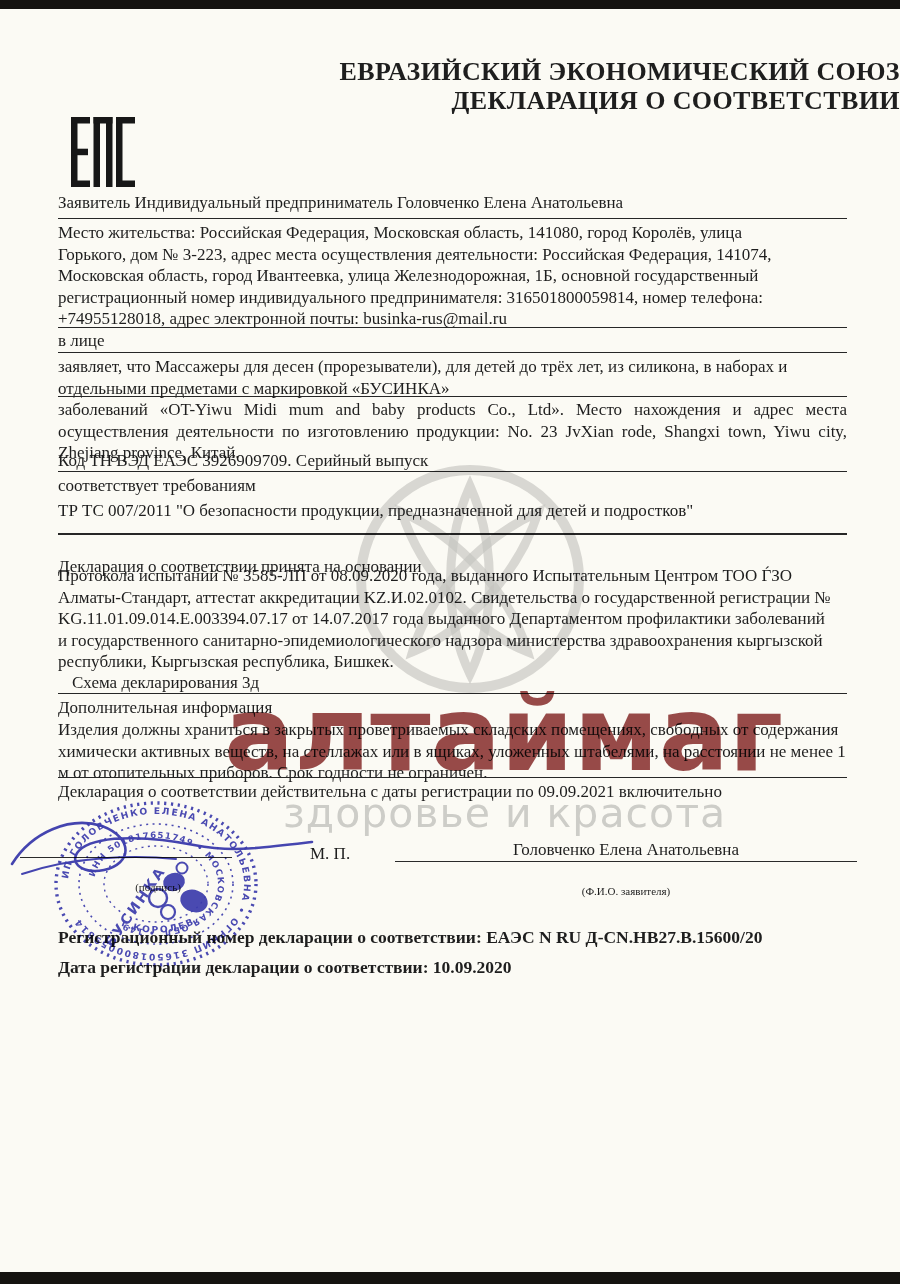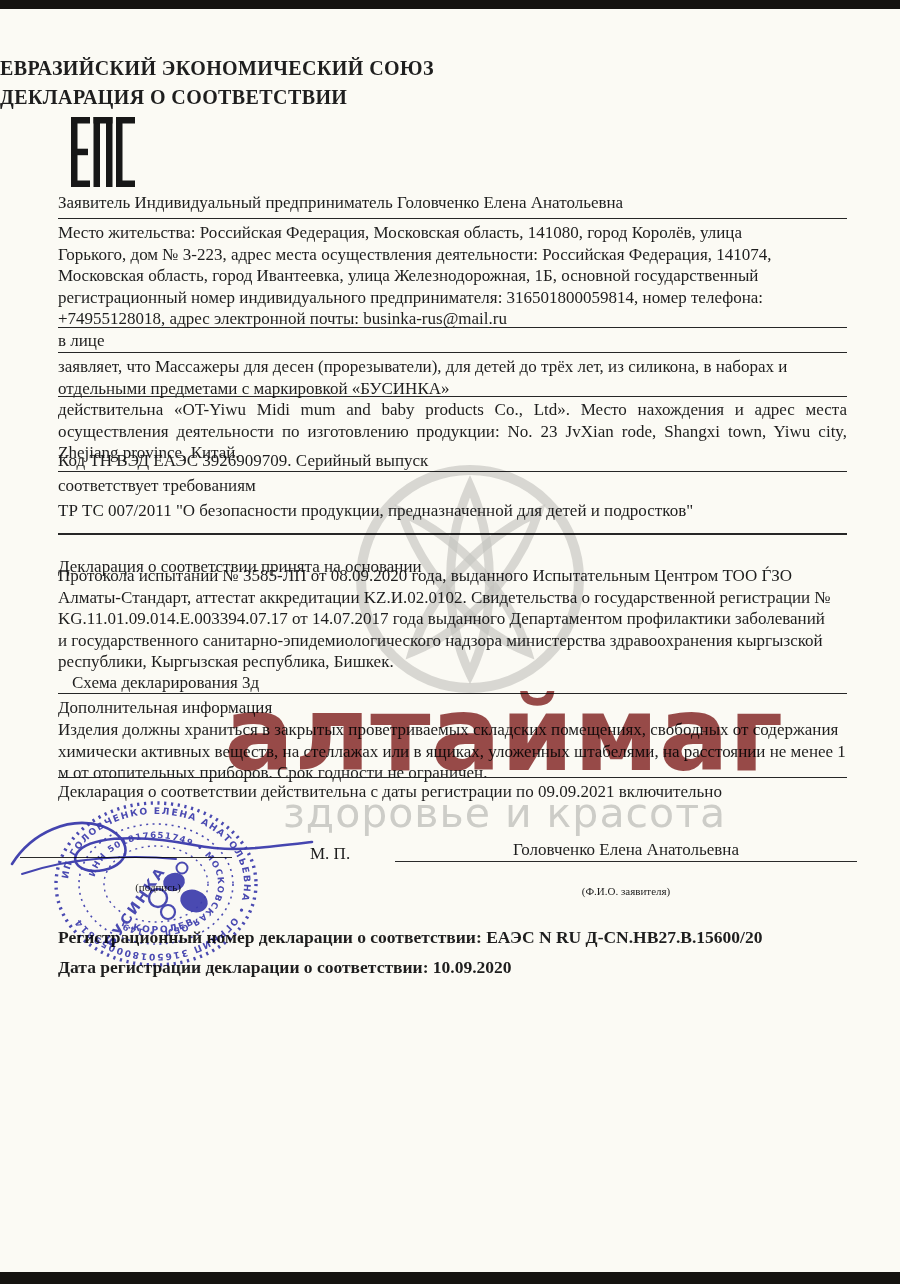--- a/index.html
+++ b/index.html
@@ -6,21 +6,21 @@
   .page{
     position:relative; width:900px; height:1284px; margin:0 auto;
     background:#fbfaf4; overflow:hidden;
     font-family:"Liberation Serif","DejaVu Serif",serif;
     color:#1e1e1e;
   }
   .edge{position:absolute;left:0;width:900px;background:#151310;}
   .edge.top{top:0;height:9px;}
   .edge.bottom{top:1272px;height:12px;}
   .abs{position:absolute;}
-  .title{left:0;width:900px;text-align:left;font-weight:bold;font-size:20px;letter-spacing:.4px;}
+  .title{left:0;width:900px;text-align:right;font-weight:bold;font-size:26px;letter-spacing:.4px;}
   .body-text{font-size:17px;line-height:21.6px;}
   .b{font-weight:normal;}
   .hr{position:absolute;left:58px;width:789px;border-top:1.8px solid #262626;}
   .hr.thick{border-top-width:2.6px;}
   .sigline{position:absolute;border-top:1.6px solid #2a2a2a;}
   .small-cap{font-size:11px;text-align:center;margin-top:20px;}
   .center-col{text-align:center;}
   .wm-brand{
     font-family:"DejaVu Sans","Liberation Sans",sans-serif;font-weight:bold;
     font-size:104px;line-height:1;color:#7f1d1d;opacity:.8;mix-blend-mode:multiply;
@@ -73,21 +73,21 @@
   <div class="abs body-text b" style="left:58px;top:330px">в лице</div>
   <div class="hr" style="top:352px"></div>
 
   <div class="abs body-text" style="left:58px;top:356px;width:789px">
     <span class="b">заявляет, что</span>
     <span>Массажеры для десен (прорезыватели), для детей до трёх лет, из силикона, в наборах и отдельными предметами с маркировкой «БУСИНКА»</span>
   </div>
   <div class="hr" style="top:396px"></div>
 
   <div class="abs body-text justify" style="left:58px;top:399px;width:789px">
-    <span class="b">действительна</span>
+    <span class="b">заболеваний</span>
     <span>«OT-Yiwu Midi mum and baby products Co., Ltd». Место нахождения и адрес места осуществления деятельности по изготовлению продукции: No. 23 JvXian rode, Shangxi town, Yiwu city, Zhejiang province, Китай.</span>
   </div>
   <div class="abs body-text" style="left:58px;top:450px;width:789px">Код ТН ВЭД ЕАЭС 3926909709. Серийный выпуск</div>
   <div class="hr" style="top:471px"></div>
 
   <div class="abs body-text b" style="left:58px;top:475px">соответствует требованиям</div>
   <div class="abs body-text" style="left:58px;top:500px;width:789px">ТР ТС 007/2011 "О безопасности продукции, предназначенной для детей и подростков"</div>
   <div class="hr thick" style="top:533px"></div>
 
   <div class="abs body-text b" style="left:58px;top:556px">Декларация о соответствии принята на основании</div>

